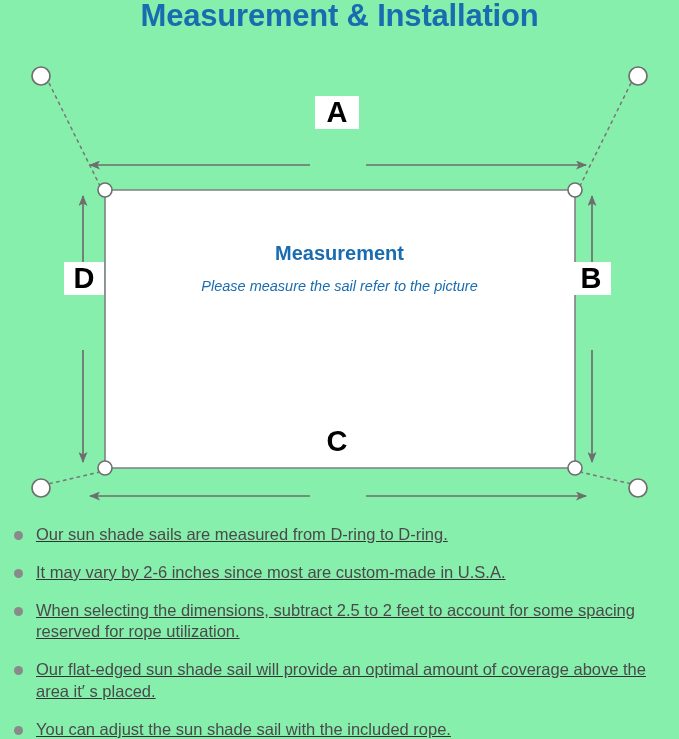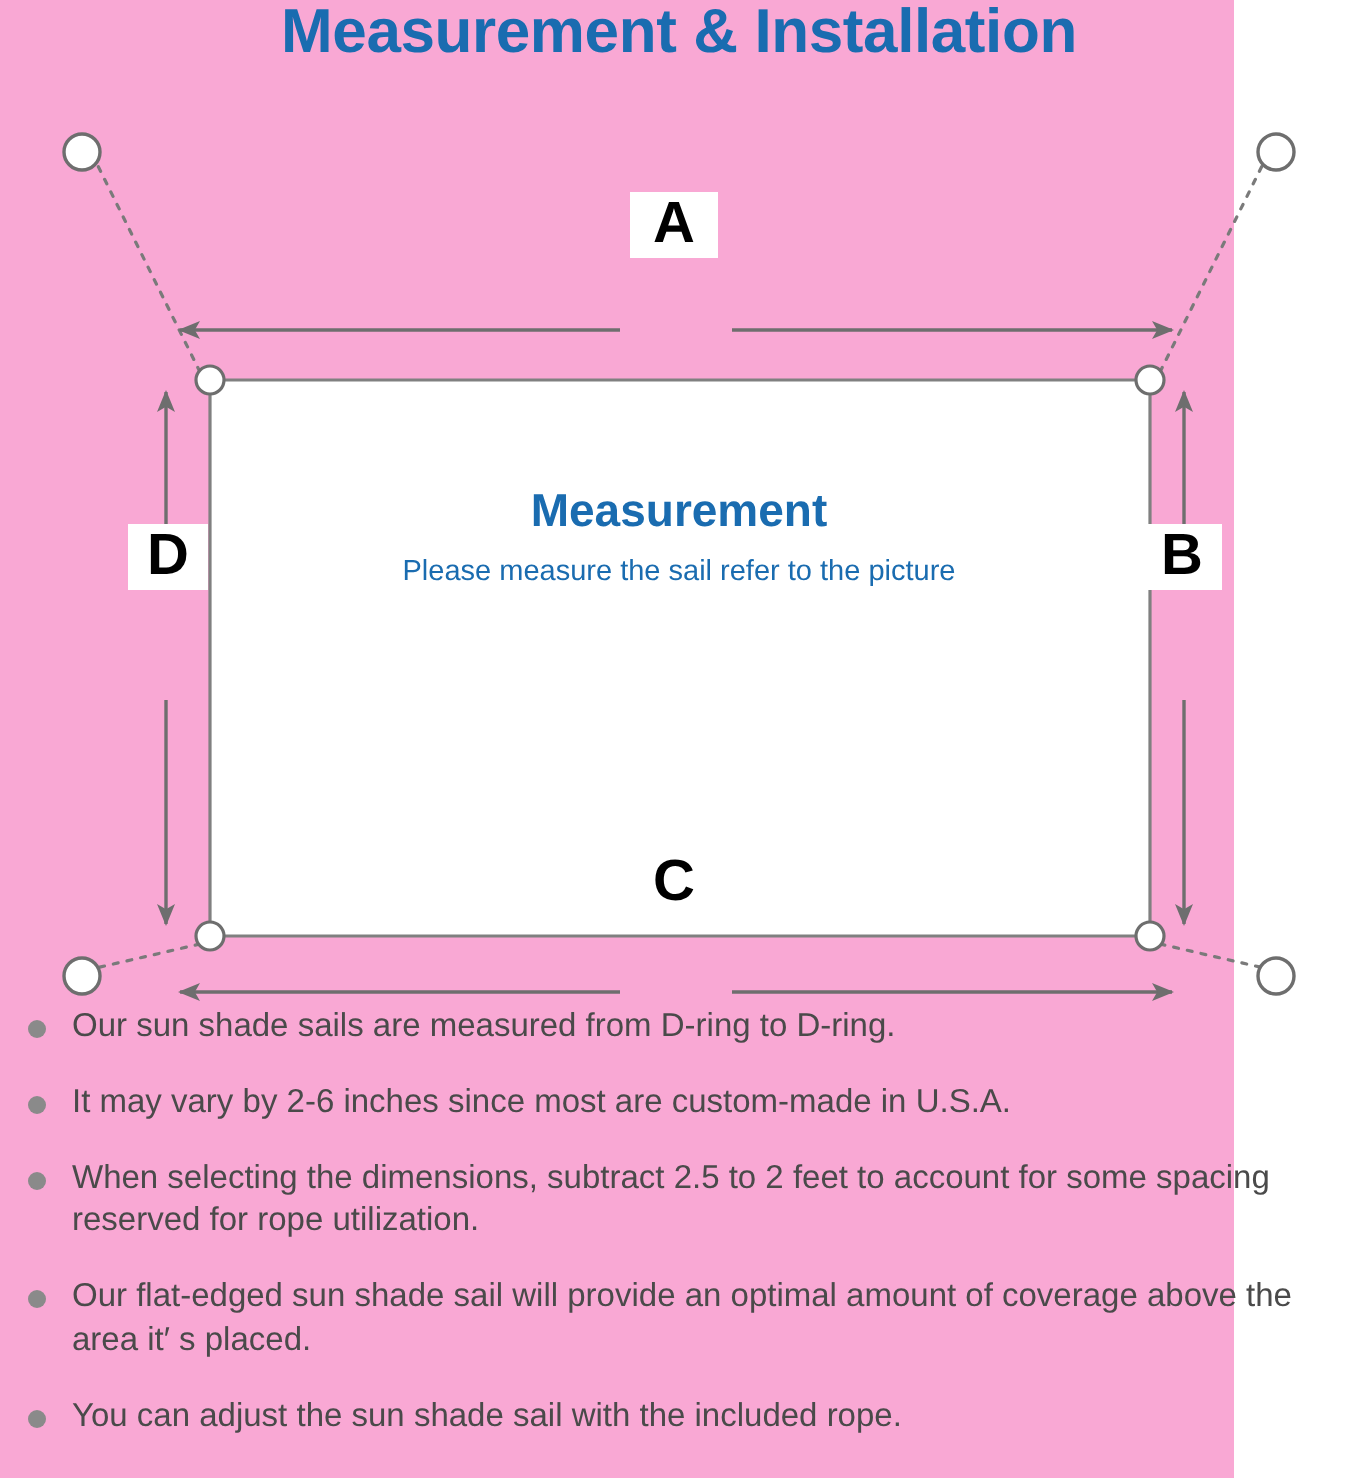--- a/index.html
+++ b/index.html
@@ -11,23 +11,23 @@
     width: 679px;
     height: 739px;
     font-family: "Liberation Sans", sans-serif;
     color: #333333;
     overflow: hidden;
     position: relative;
   }
 
   .page {
     position: relative;
-    width: 617px;
+    width: 679px;
     height: 739px;
-    background: #f9a8d4;
+    background: #86efac;
   }
 
   
   .title {
     position: absolute;
     left: 0;
     top: -2px;
     width: 679px;
     text-align: center;
     font-size: 31px;
@@ -49,33 +49,34 @@
     display: block;
   }
 
   
   .sail-title {
     position: absolute;
     left: 0;
     top: 242px;
     width: 679px;
     text-align: center;
-    font-size: 23px;
+    font-size: 20px;
     font-weight: bold;
     color: #1a6cb0;
   }
   .sail-sub {
     position: absolute;
     left: 0;
     top: 278px;
     width: 679px;
     text-align: center;
     font-size: 14.5px;
     font-weight: normal;
     color: #1a6cb0;
+    font-style: italic;
   }
 
   
   .dim-letter {
     position: absolute;
     font-size: 29px;
     font-weight: bold;
     color: #000000;
     line-height: 1;
     text-align: center;
@@ -84,22 +85,23 @@
   }
   .dim-A { left: 315px; top: 96px; width: 44px; padding: 2px 0; }
   .dim-B { left: 571px; top: 262px; width: 40px; padding: 2px 0; }
   .dim-C { left: 315px; top: 425px; width: 44px; padding: 2px 0; }
   .dim-D { left: 64px; top: 262px; width: 40px; padding: 2px 0; }
 
   
   .notes {
     position: absolute;
     left: 8px;
-    top: 503px;
+    top: 524px;
     width: 668px;
+    text-decoration: underline;
   }
   .note-item {
     position: relative;
     padding-left: 28px;
     margin-bottom: 16px;
     font-size: 16.5px;
     line-height: 1.32;
     color: #4a4a4a;
     font-family: "Liberation Sans", sans-serif;
   }

